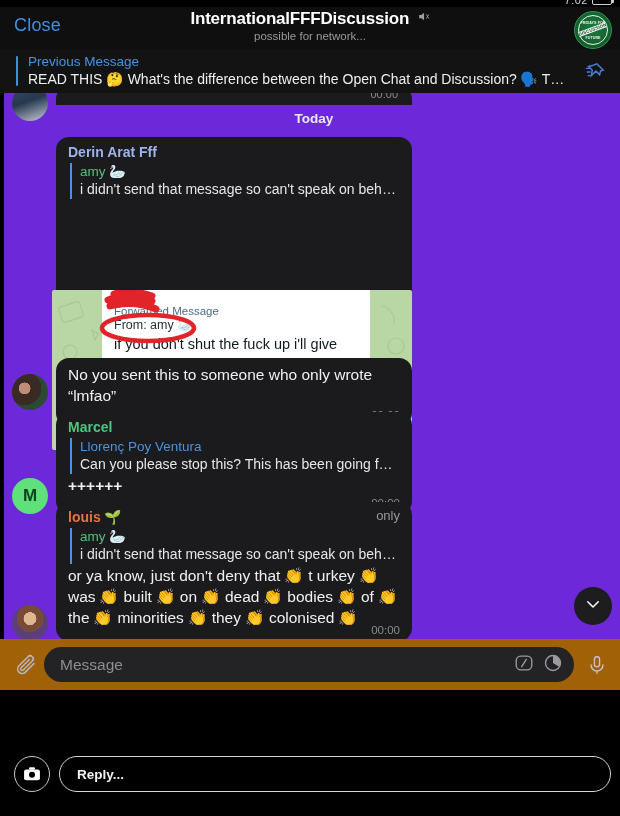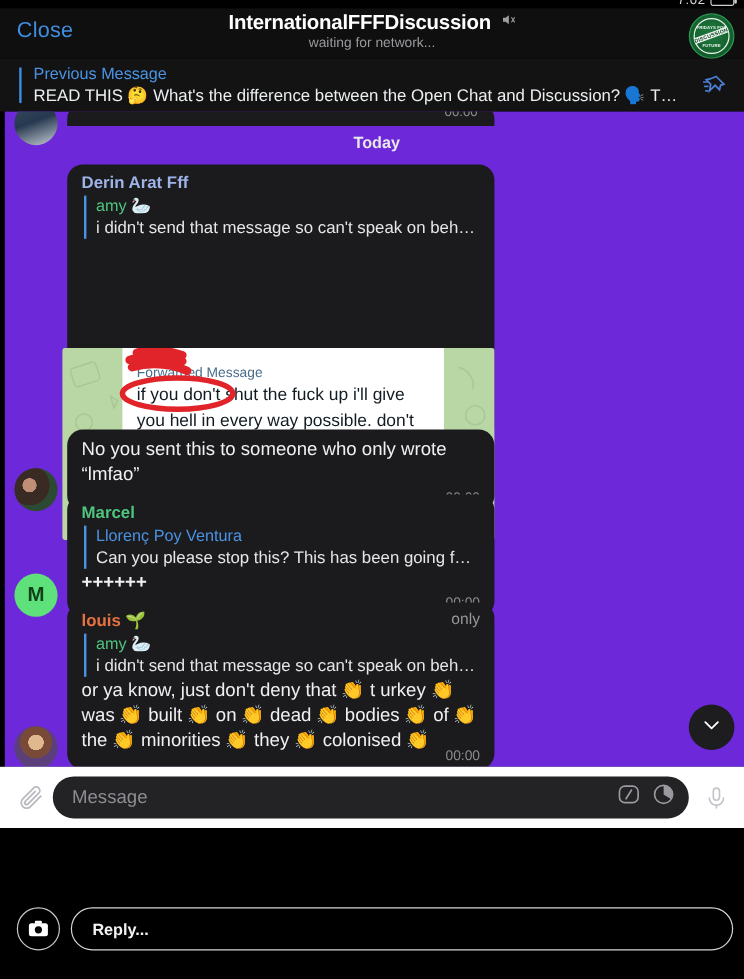--- a/index.html
+++ b/index.html
@@ -170,21 +170,21 @@
   
   .fab {
     position: absolute; right: 12px; bottom: 14px;
     width: 38px; height: 38px; border-radius: 50%;
     background: #1d1d1f; display: flex; align-items: center; justify-content: center;
   }
 
   
   .inputbar {
     position: absolute; top: 639px; left: 0; width: 620px; height: 51px;
-    background: #ffffff; display: flex; align-items: center;
+    background: #a16207; display: flex; align-items: center;
   }
   .clip { margin-left: 10px; width: 32px; display: flex; justify-content: center; }
   .inputfield {
     flex: 1; height: 35px; background: #232326; border-radius: 18px;
     display: flex; align-items: center; padding: 0 10px 0 16px;
     margin: 0 6px 0 2px; position: relative;
   }
   .placeholder { color: #8d8d92; font-size: 15.5px; flex: 1; }
   .field-icons { display: flex; align-items: center; gap: 7px; }
   .mic { width: 34px; display: flex; justify-content: center; margin-right: 6px; }
@@ -218,21 +218,21 @@
   <div class="tg-header">
     <button class="close-btn">Close</button>
     <div class="title-wrap">
       <span class="chat-title">InternationalFFFDiscussion</span>
       <span class="mute-icon">
         <svg width="13" height="13" viewBox="0 0 24 24">
             <path d="M4 9v6h4l5 4V5L8 9H4z" fill="#cfcfd4"></path>
             <path d="M17 8l5 8M22 8l-5 8" stroke="#cfcfd4" stroke-width="1.6" fill="none"></path>
           </svg>
       </span>
-      <div class="chat-status">waiting for network...</div>
+      <div class="chat-status">possible for network...</div>
     </div>
     <div class="group-avatar">
       <div class="ga-inner">
         <div class="ga-top">FRIDAYS FOR</div>
         <div class="ga-band">DISCUSSION</div>
         <div class="ga-bot">FUTURE</div>
       </div>
     </div>
   </div>
 
@@ -281,30 +281,31 @@
           <circle cx="344" cy="56" r="8"></circle>
           <path d="M318 78l12 6-6 10z"></path>
           <rect x="330" y="104" width="20" height="14" rx="3" transform="rotate(12 340 111)"></rect>
           <path d="M316 136c6-8 18-6 20 2"></path>
           <path d="M40 40l6 4-3 6z"></path>
           <circle cx="36" cy="108" r="4"></circle>
         </g>
       </svg>
       <div class="wa-bubble">
         <div class="fwd-label">Forwarded Message</div>
+        <div class="fwd-from">From: amy 🦢</div>
         <div class="wa-text">if you don't shut the fuck up i'll give you hell in every way possible. don't you dare disrespect my friend like that, you fucking wanker</div>
         <span class="wa-time">20:10</span>
       </div>
       <svg class="annot" style="left:0; top:0; width:360px; height:160px;" viewBox="0 0 360 160">
         <path d="M56 10c16-6 30-3 44 1M58 16c18-5 34-2 46 3M62 4c14-4 26-2 38 2" stroke="#e0242a" stroke-width="7" fill="none" stroke-linecap="round"></path>
         <ellipse cx="96" cy="38" rx="46" ry="13" stroke="#e0242a" stroke-width="4.5" fill="none"></ellipse>
       </svg>
     </div>
 
-    <div class="row" style="left:8px; top:265px;">
+    <div class="row" style="left:8px; top:265px;align-items:center;">
       <div class="avatar av-photo-1"></div>
       <div class="bubble" style="width:356px; min-height:54px; padding-bottom:20px;">
         <div class="msgtext">No you sent this to someone who only wrote “lmfao”</div>
         <span class="time inline">00:00</span>
       </div>
     </div>
 
     <div class="row" style="left:8px; top:319px;">
       <div class="avatar av-letter">M</div>
       <div class="bubble" style="width:356px; padding-bottom:18px;">

